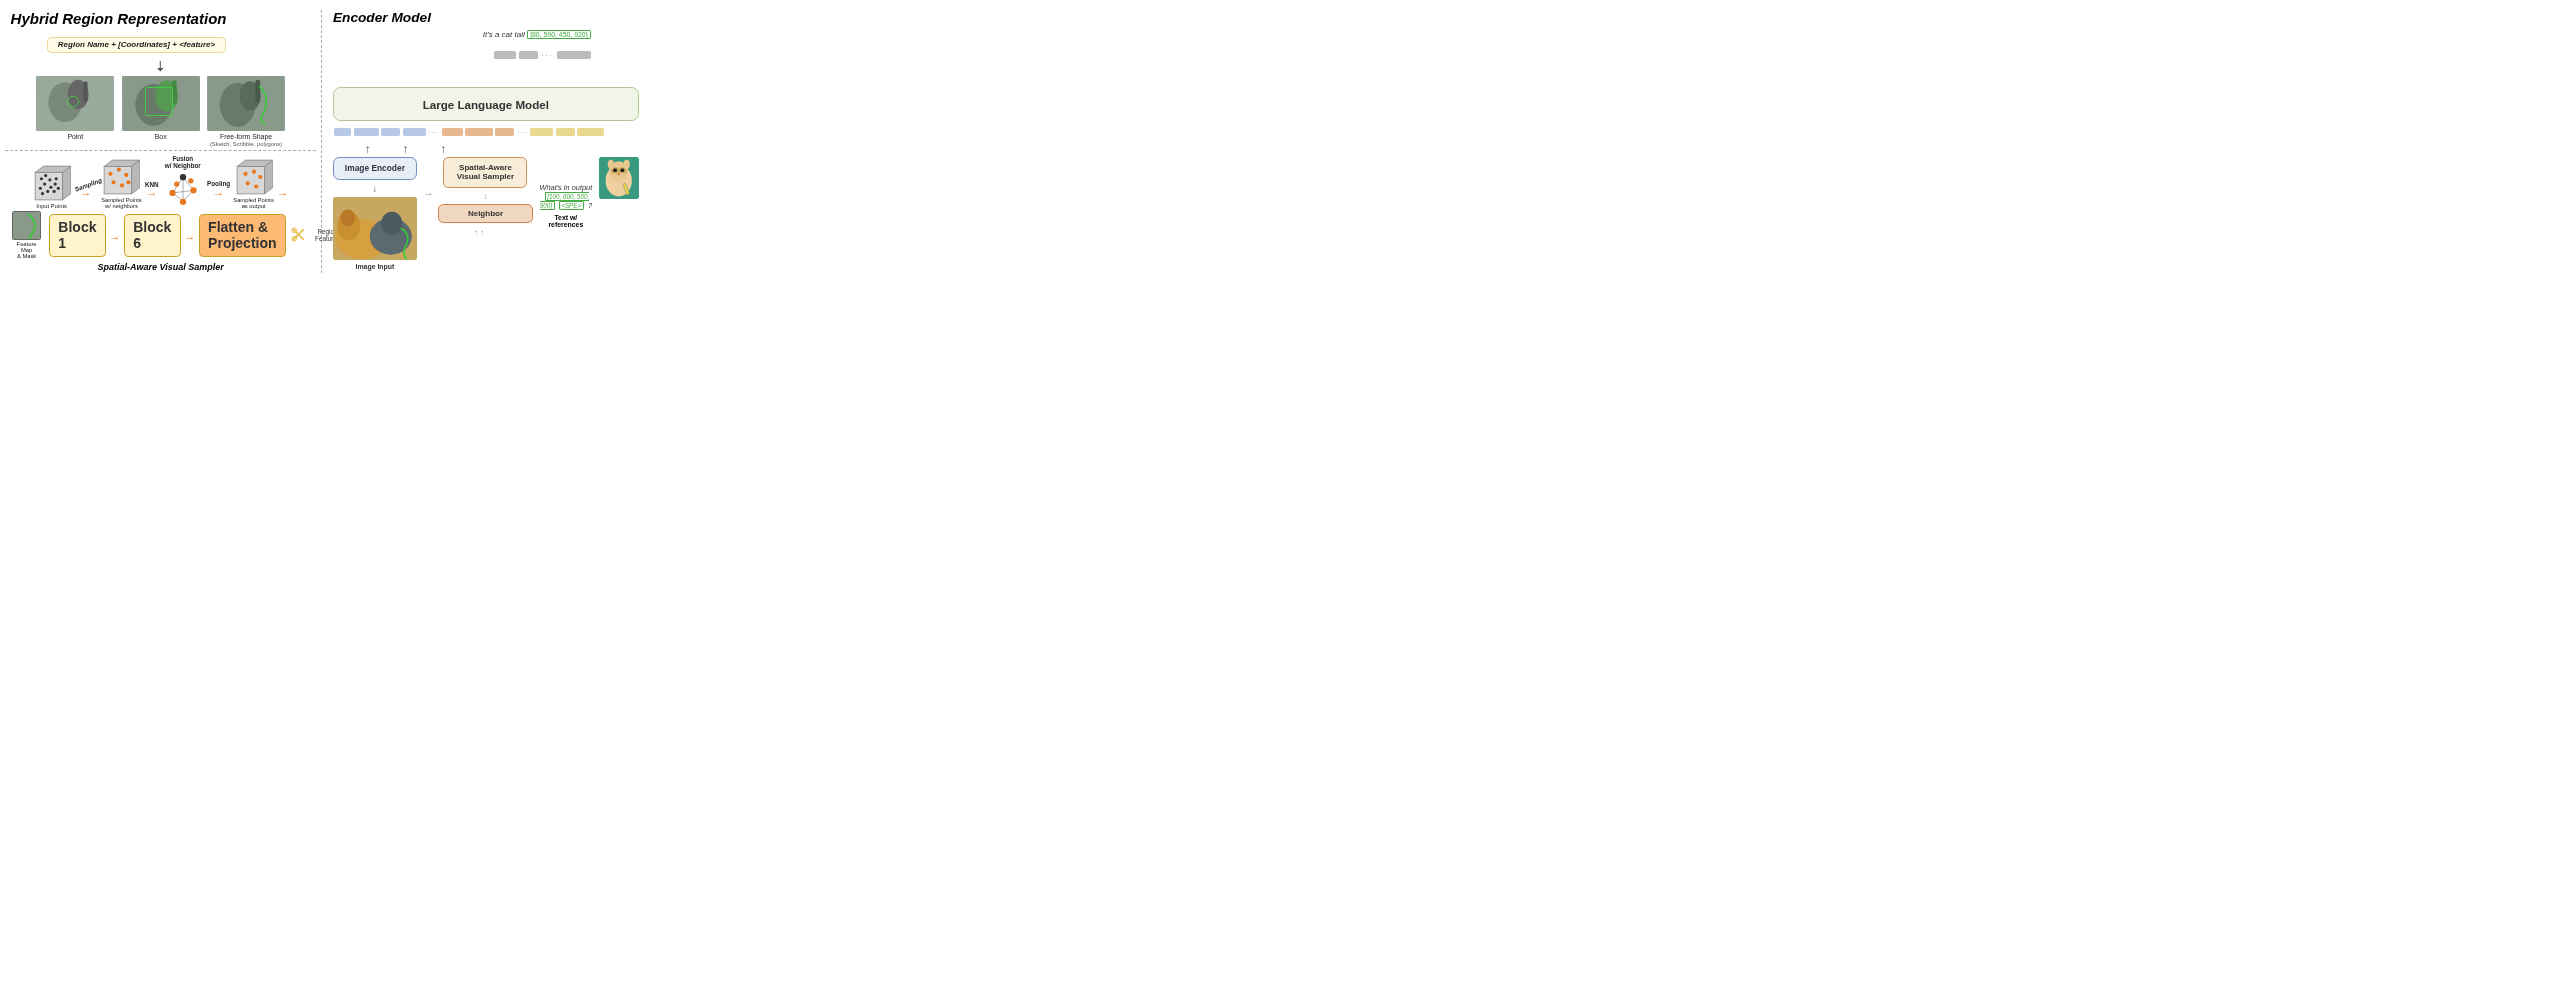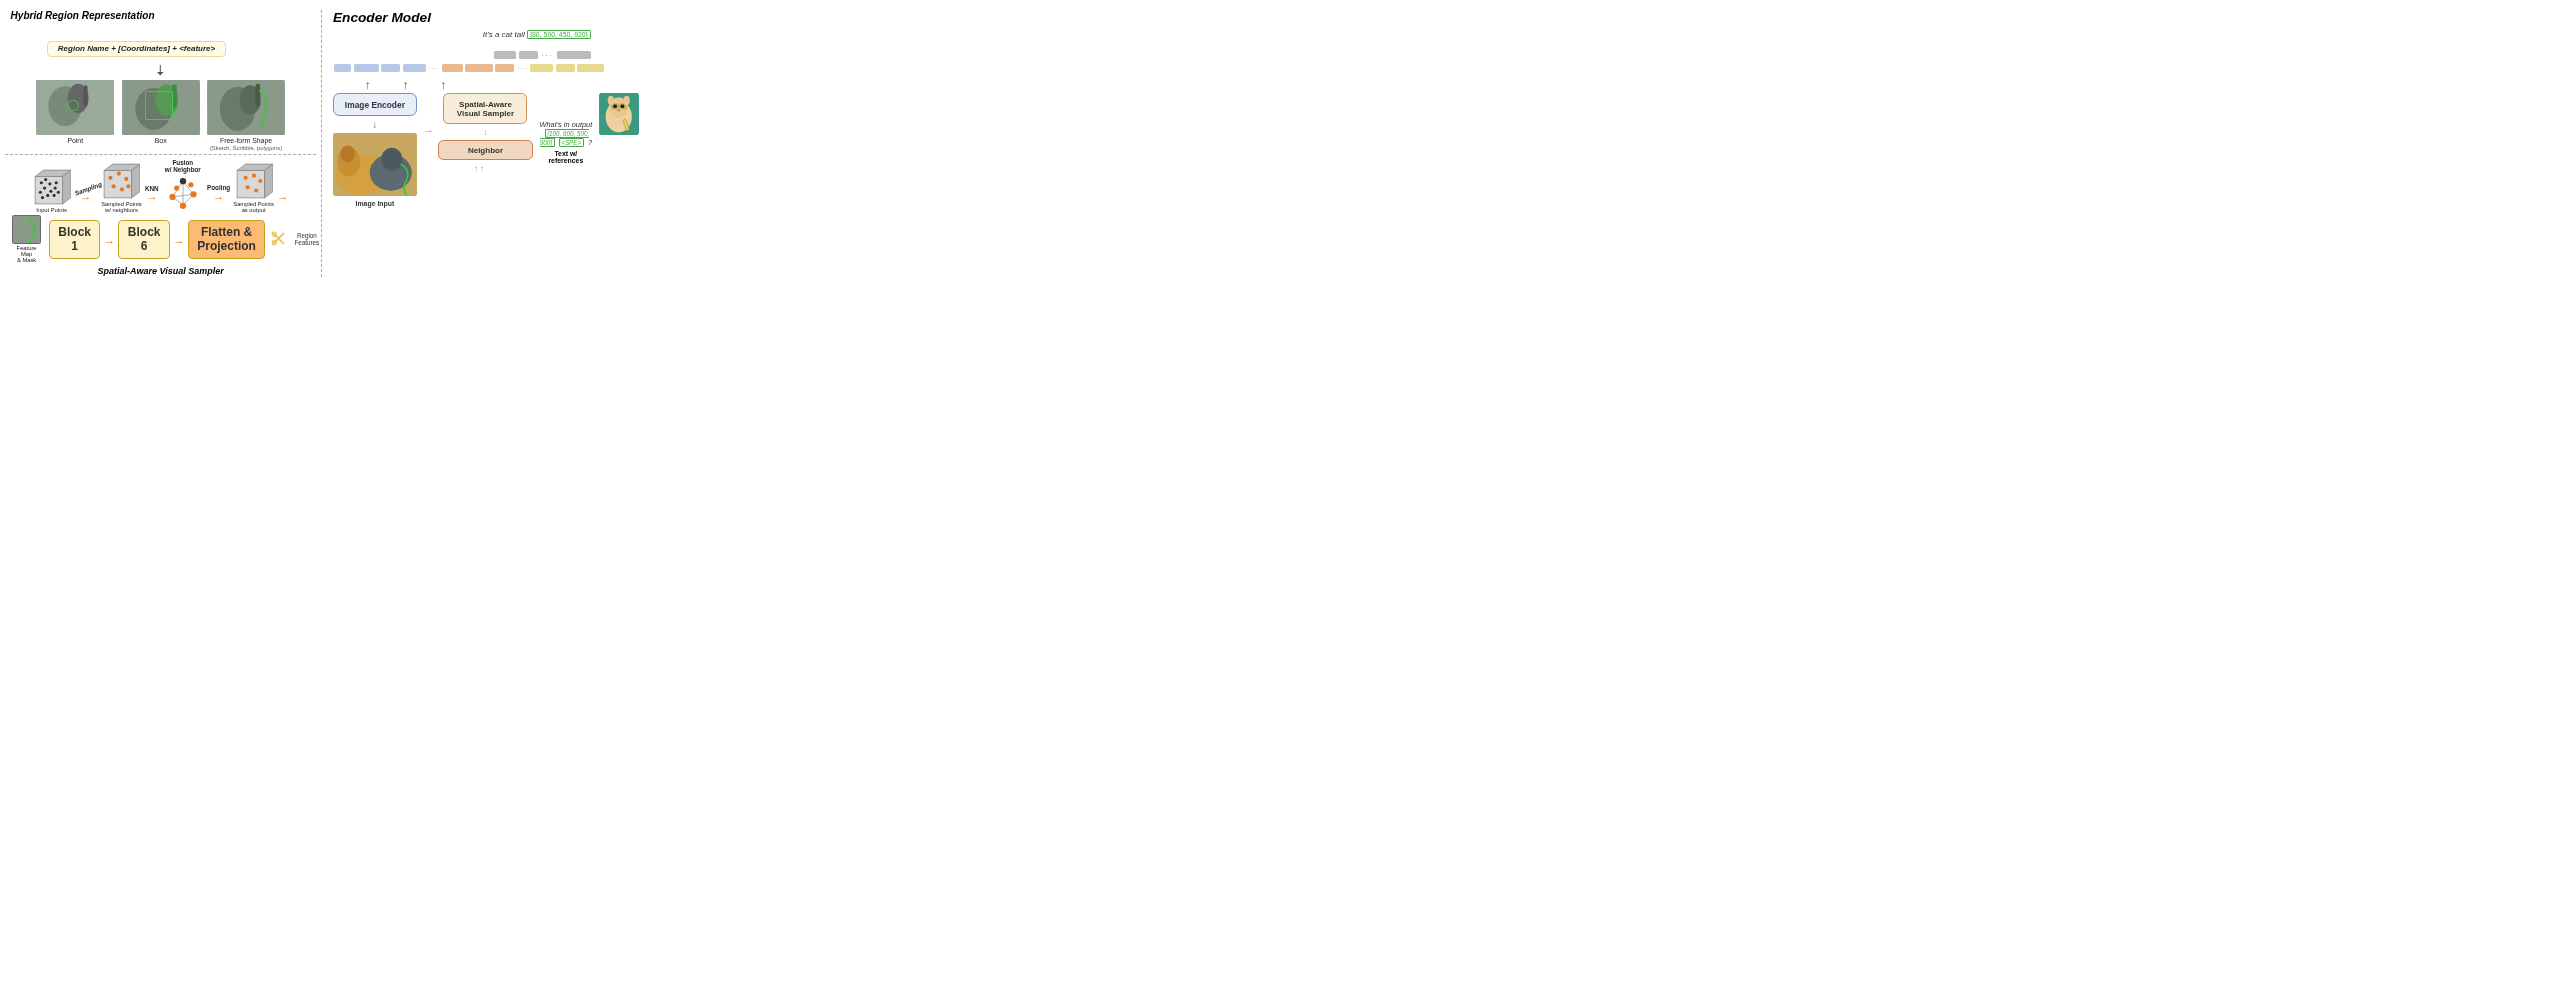--- a/index.html
+++ b/index.html
@@ -18,24 +18,24 @@
     }
     
     .left-panel {
       width: 317px;
       flex-shrink: 0;
       padding-right: 5.3px;
       border-right: 1.1px dashed #aaa;
       position: relative;
     }
     .left-title {
-      font-size: 10px;
+      font-size: 15px;
       font-weight: 900;
       font-style: italic;
-      margin-bottom: 20px;
+      margin-bottom: 10px;
       margin-left: 5.3px;
     }
     
     .hrr-formula-box {
       background: #fffbe6;
       border: 0.8px solid #e8d89a;
       border-radius: 4.2px;
       padding: 2.6px 9.5px;
       font-size: 8px;
       font-style: italic;
@@ -149,24 +149,23 @@
       font-size: 6.3px;
       font-weight: 700;
       color: #222;
       margin-bottom: -2.1px;
     }
     .yellow-block {
       background: #fff3cc;
       border: 1.3px solid #c8a020;
       border-radius: 4.2px;
       padding: 4.2px 8.4px;
-      font-size: 12px;
+      font-size: 14px;
       font-weight: 800;
       color: #333;
-      text-align: center;
     }
     .region-features-label {
       font-size: 6.3px;
       color: #333;
       text-align: center;
       width: 32px;
     }
     
     .right-panel {
       flex: 1;
@@ -569,20 +568,21 @@
       <span class="coord-box">[80, 590, 450, 920]</span>
     </div>
 
     <div class="output-chips-row" style="margin-right:48px;">
       <div style="width:22px; height:8.4px; background:#bbb; border-radius:1.6px;"></div>
       <div style="width:19px; height:8.4px; background:#bbb; border-radius:1.6px;"></div>
       <span style="font-size:7.4px; color:#999; letter-spacing:1.6px;">···</span>
       <div style="width:34px; height:8.4px; background:#bbb; border-radius:1.6px;"></div>
     </div>
 
+    <div class="llm-box">Large Language Model</div>
 
     <div style="margin-bottom:5.3px;">
 
       <div style="display:flex; gap:2.6px; justify-content:flex-start; margin-bottom:2.6px; padding-left:1.1px;">
         <div style="width:17px;height:8px;background:#b8c8e8;border-radius:1.6px;"></div>
         <div style="width:25px;height:8px;background:#b8c8e8;border-radius:1.6px;"></div>
         <div style="width:19px;height:8px;background:#b8c8e8;border-radius:1.6px;"></div>
         <div style="width:23px;height:8px;background:#b8c8e8;border-radius:1.6px;"></div>
         <span style="font-size:7.4px;color:#aaa;letter-spacing:1.1px;">···</span>
 

